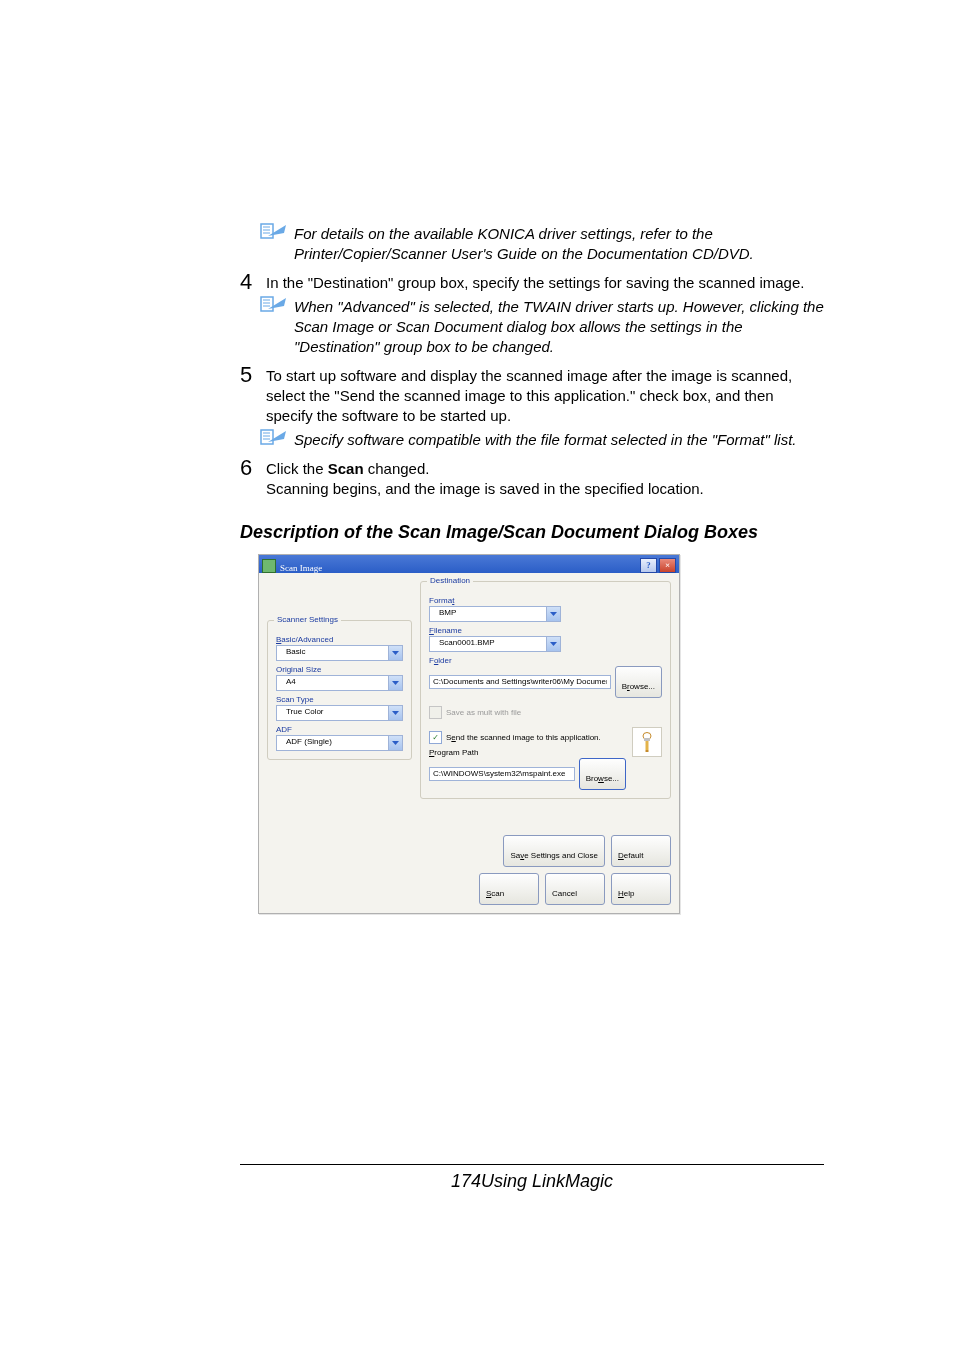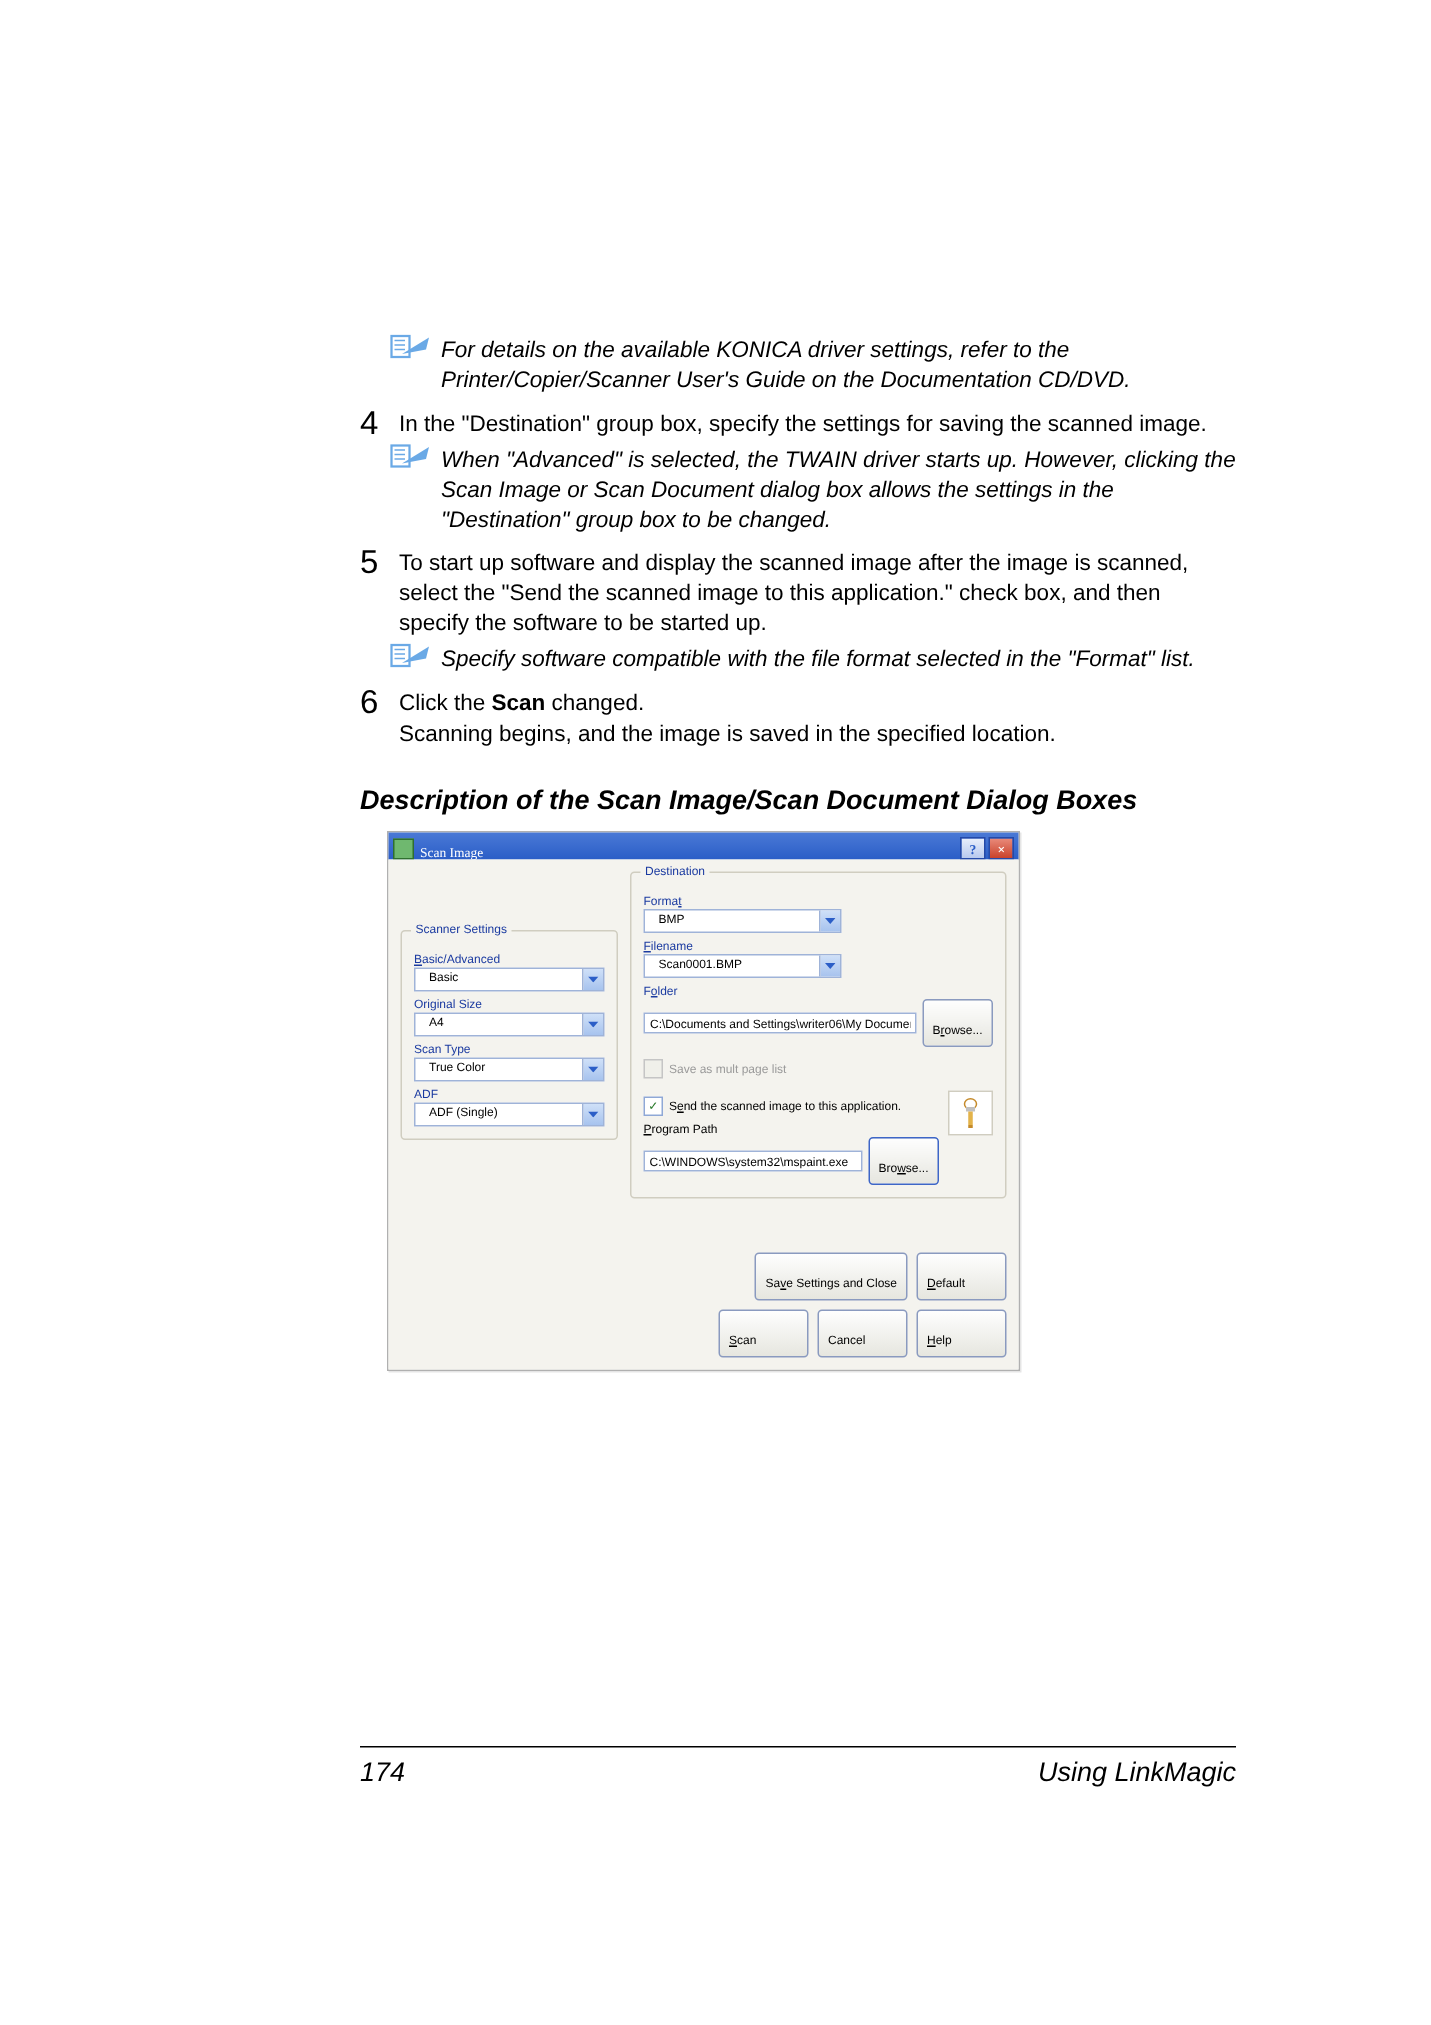--- a/index.html
+++ b/index.html
@@ -190,21 +190,21 @@
   .btn-row2 { display:flex; justify-content:flex-end; gap:6px; margin-top:6px;}
   .btn-row .winbtn, .btn-row2 .winbtn { min-width:60px; text-align:left;}
   .btn-row .winbtn.wide { min-width:100px;}
 
   
   .footer {
     margin-top: 250px;
     border-top: 1px solid #000;
     padding-top: 6px;
     display: flex;
-    justify-content: space-between;
+    justify-content: center;
     font-style: italic;
     font-size: 18px;
   }
 
   u.mn { text-decoration: underline; }
 </style>
 </head>
 <body>
 
 <div class="page">
@@ -349,21 +349,21 @@
             </div>
 
             <div class="field-label">F<u class="mn">o</u>lder</div>
             <div class="row-with-btn">
               <input class="textinput" value="C:\Documents and Settings\writer06\My Documents\KONICA" style="">
               <button class="winbtn">B<u class="mn">r</u>owse...</button>
             </div>
 
             <div class="checkbox-row disabled" style="margin-top:8px">
               <div class="cb disabled"></div>
-              <span>Save as mult page list</span>
+              <span>Save as mult with file</span>
             </div>
 
             <div class="send-row">
               <div style="flex:1">
                 <div class="checkbox-row">
                   <div class="cb">✓</div>
                   <span>S<u class="mn">e</u>nd the scanned image to this application.</span>
                 </div>
                 <div class="field-label" style="color:#000"><u class="mn">P</u>rogram Path</div>
                 <div class="row-with-btn">

